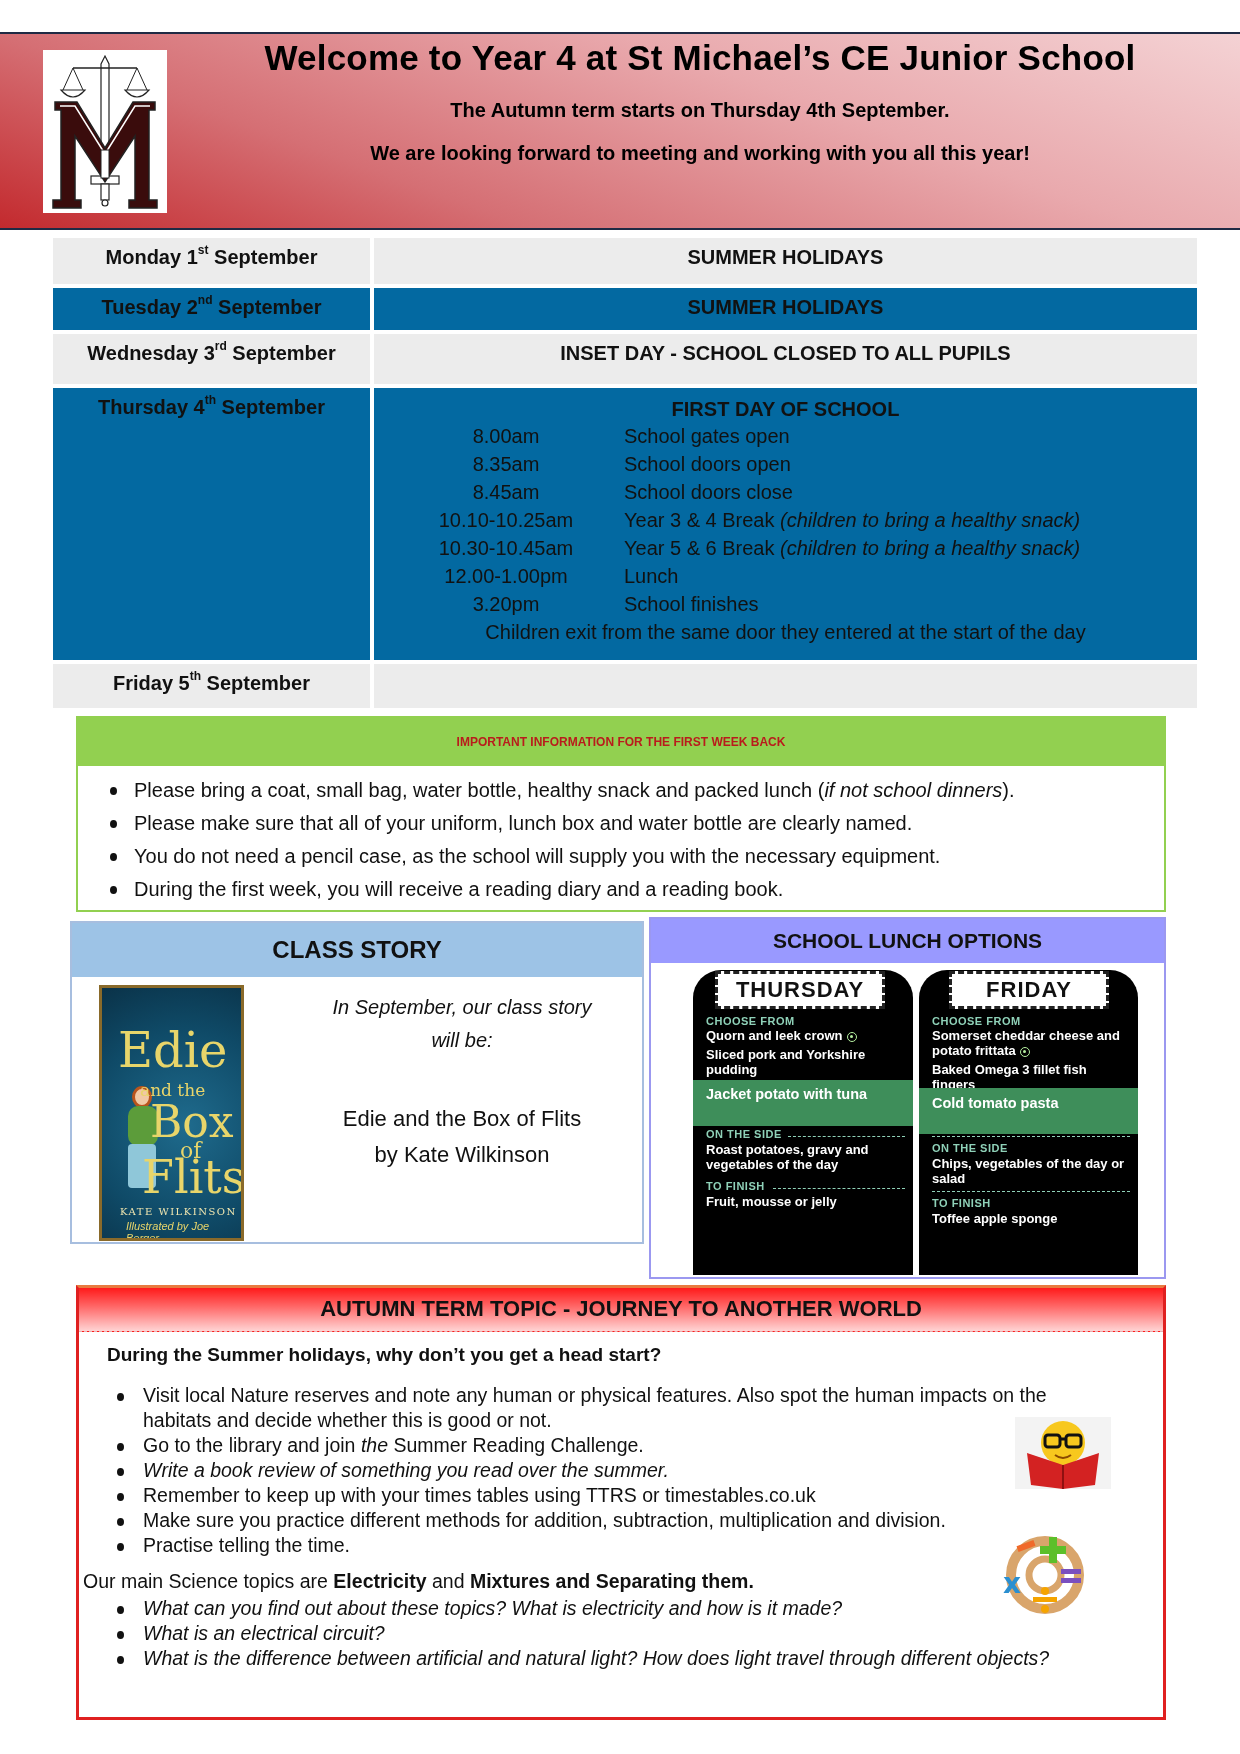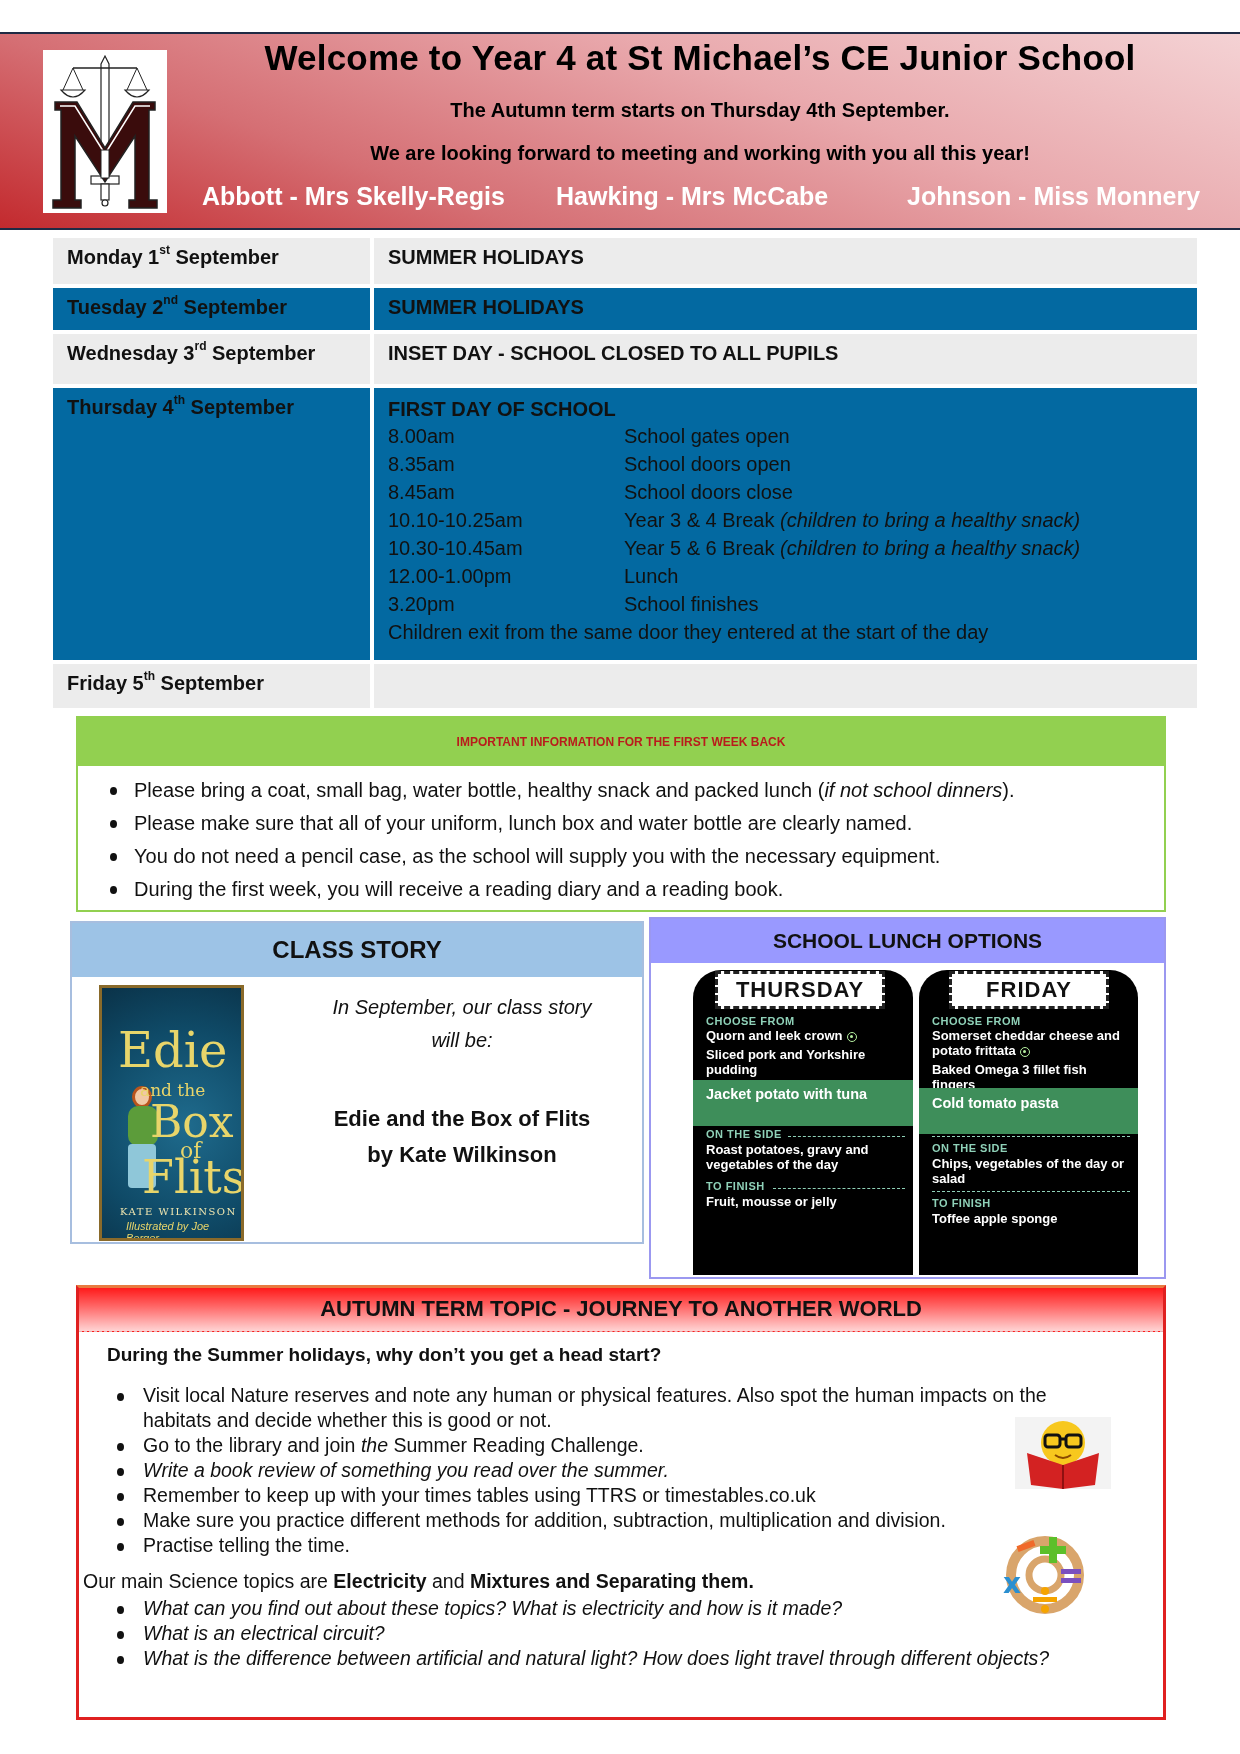--- a/index.html
+++ b/index.html
@@ -28,21 +28,21 @@
   .teachers {
     position: absolute; top: 148px; left: 0; width: 1240px; height: 40px;
   }
   .teacher { position: absolute; font-weight: bold; font-size: 25px; color: #ffffff; white-space: nowrap; }
   .t0 { left: 202px; }
   .t1 { left: 556px; }
   .t2 { left: 907px; }
 
   
   .schedule { position: absolute; left: 53px; top: 238px; width: 1144px; }
-  .row { position: relative; display: flex; margin-bottom: 4px; }
+  .row { position: relative; display: flex; margin-bottom: 4px; text-align: center; }
   .cell-day {
     width: 317px; margin-right: 4px; padding: 8px 14px; font-weight: bold; font-size: 20px;
   }
   .cell-info { flex: 1; padding: 8px 14px; font-size: 20px; }
   .row.light .cell-day, .row.light .cell-info { background: #ececec; }
   .row.dark .cell-day, .row.dark .cell-info { background: #0369a1; }
   .r0 { height: 46px; }
   .r1 { height: 42px; }
   .r2 { height: 50px; }
   .r3 { height: 272px; }
@@ -79,21 +79,21 @@
   .book .b3 { position: absolute; left: 48px; top: 108px; font-family: "DejaVu Serif", serif; font-size: 44px; color: #e8d56a; }
   .book .b4 { position: absolute; left: 78px; top: 150px; font-family: "DejaVu Serif", serif; font-size: 22px; color: #e8d56a; }
   .book .b5 { position: absolute; left: 40px; top: 162px; font-family: "DejaVu Serif", serif; font-size: 46px; color: #e8d56a; }
   .book .b6 { position: absolute; left: 18px; top: 218px; font-family: "DejaVu Serif", serif; font-size: 10px; letter-spacing: 1.5px; color: #f0e6b0; }
   .book .b7 { position: absolute; left: 24px; top: 232px; font-size: 11px; color: #e8d56a; font-style: italic; }
   .book .girl { position: absolute; left: 26px; top: 118px; width: 30px; height: 40px; background: #5c9c3a; border-radius: 10px; }
   .book .girlhead { position: absolute; left: 30px; top: 98px; width: 20px; height: 22px; background: #f1c9a5; border-radius: 50%; border: 3px solid #b8541c; }
   .book .legs { position: absolute; left: 26px; top: 156px; width: 28px; height: 44px; background: #8fc7d9; border-radius: 4px; }
   .story .txt { position: absolute; left: 220px; width: 340px; text-align: center; }
   .story .intro { top: 68px; font-style: italic; font-size: 20px; line-height: 33px; }
-  .story .booktitle { top: 178px; font-size: 22px; line-height: 36px; font-weight: bold; }
+  .story .booktitle { top: 178px; font-size: 22px; line-height: 36px; }
 
   
   .lunch { position: absolute; left: 649px; top: 917px; width: 517px; height: 362px; border: 2px solid #9b98f0; }
   .lunch .hd {
     height: 44px; background: #9999ff; text-align: center; font-weight: bold; font-size: 21px; line-height: 44px;
   }
   .menu { position: absolute; top: 51px; width: 220px; height: 305px; background: #000000; overflow: hidden; border-radius: 28px 28px 0 0; }
   .menu.thu { left: 42px; }
   .menu.fri { left: 268px; width: 219px; }
   .menu .daytag {
@@ -151,25 +151,20 @@
       <path d="M82 40 Q94 54 106 40 Z" fill="#fff" stroke="#222" stroke-width="1.2"></path>
 
       <path d="M12 52 L34 52 L62 98 L90 52 L112 52 L112 60 L106 60 L106 150 L114 150 L114 158 L86 158 L86 150 L92 150 L92 86 L62 132 L32 86 L32 150 L38 150 L38 158 L10 158 L10 150 L18 150 L18 60 L12 60 Z" fill="#3a0c0c" stroke="#222" stroke-width="1.5"></path>
       <path d="M17 56 L32 56 L62 104 L92 56 L107 56" fill="none" stroke="#fff" stroke-width="1.5"></path>
       <rect x="58" y="100" width="8" height="28" fill="#fff" stroke="#222" stroke-width="1"></rect>
     </svg>
   </div>
   <div class="title">Welcome to Year 4 at St Michael’s CE Junior School</div>
   <div class="subline sub1">The Autumn term starts on Thursday 4th September.</div>
   <div class="subline sub2">We are looking forward to meeting and working with you all this year!</div>
-  <div class="teachers">
-    <span class="teacher t0">Abbott - Mrs Skelly-Regis</span>
-    <span class="teacher t1">Hawking - Mrs McCabe</span>
-    <span class="teacher t2">Johnson - Miss Monnery</span>
-  </div>
 </div>
 
 <div class="schedule">
   <div class="row light r0">
     <div class="cell-day"><span>Monday 1</span><sup>st</sup> <span>September</span></div>
     <div class="cell-info bold" style="font-weight:bold">SUMMER HOLIDAYS</div>
   </div>
   <div class="row dark r1">
     <div class="cell-day"><span>Tuesday 2</span><sup>nd</sup> <span>September</span></div>
     <div class="cell-info" style="font-weight:bold">SUMMER HOLIDAYS</div>

